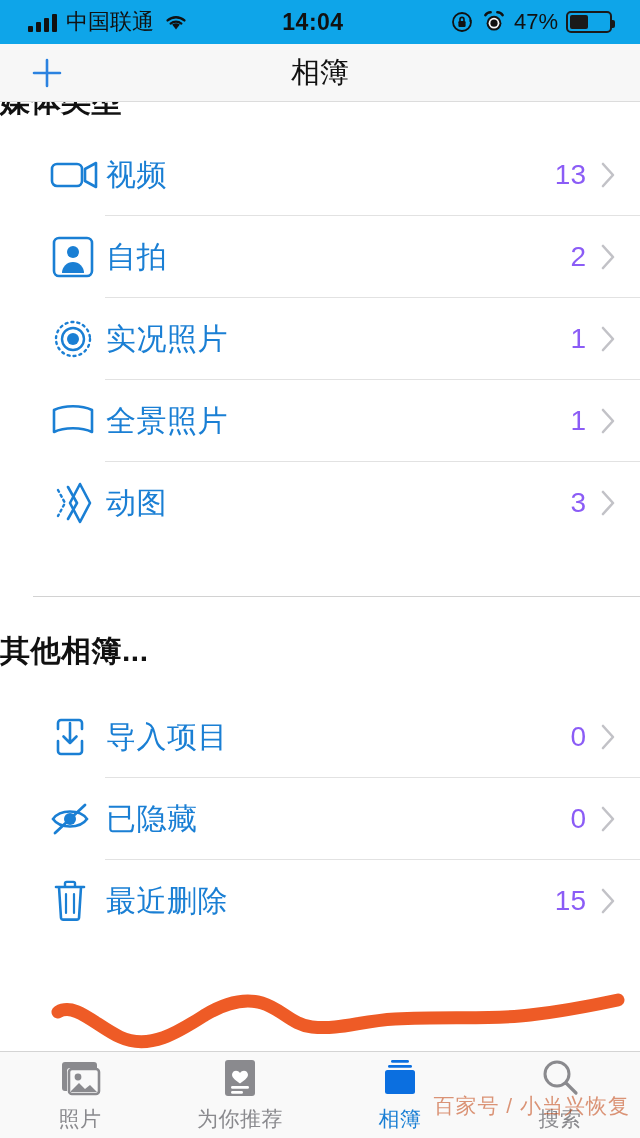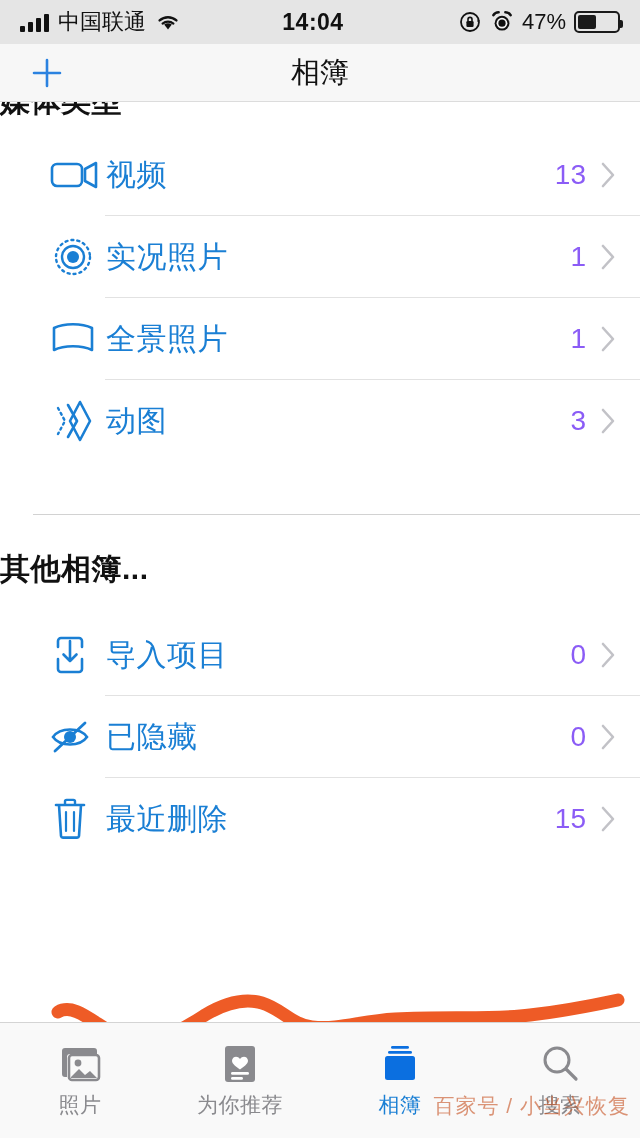--- a/index.html
+++ b/index.html
@@ -8,24 +8,24 @@
     font-family:"Liberation Sans","DejaVu Sans",sans-serif;
     background:#ffffff;
     position:relative;
     overflow:hidden;
     -webkit-font-smoothing:antialiased;
   }
 
   
   .status-bar{
     height:44px;
-    background:#e5e5e5;
+    background:#0ea5e9;
     display:flex;
     align-items:center;
-    padding:0 20px;
+    padding:0 28px;
     position:relative;
   }
   .sb-left{ display:flex; align-items:center; gap:9px; }
   .signal{ display:flex; align-items:flex-end; gap:3px; height:20px; }
   .signal i{ display:block; width:5px; background:#111; border-radius:1px; }
   .signal i:nth-child(1){ height:6px; }
   .signal i:nth-child(2){ height:10px; }
   .signal i:nth-child(3){ height:14px; }
   .signal i:nth-child(4){ height:18px; }
   .carrier{ font-size:22px; color:#111; letter-spacing:0px; }
@@ -100,21 +100,21 @@
   .gap{ height:52px; }
 
   
   .annotation{
     position:absolute; left:0; top:985px; width:640px; height:75px;
     pointer-events:none;
   }
 
   
   .tab-bar{
-    position:absolute; left:0; bottom:0; width:640px; height:116px;
+    position:absolute; left:0; bottom:0; width:640px; height:87px;
     background:#f9f9f9; border-top:1px solid #d4d4d4;
     display:flex; align-items:center;
   }
   .tab{
     flex:1; display:flex; flex-direction:column; align-items:center;
     justify-content:center; gap:6px; cursor:pointer;
   }
   .tab .ticon{ height:42px; display:flex; align-items:center; justify-content:center; }
   .tab .tlabel{ font-size:21px; color:#8a8a8e; letter-spacing:0.5px; }
   .tab.active .tlabel{ color:#1a7fd4; }
@@ -188,20 +188,35 @@
       </svg>
     </span>
     <span class="label">视频</span>
     <span class="count">13</span>
     <svg class="chev" viewBox="0 0 16 28">
         <path d="M3 3 L13 14 L3 25" fill="none" stroke="#c2c2c7" stroke-width="2.6" stroke-linecap="round" stroke-linejoin="round"></path>
       </svg>
     <span class="row-sep"></span>
   </div>
 
+  <div class="row">
+    <span class="ic">
+      <svg width="52" height="44" viewBox="0 0 52 44">
+        <rect x="4" y="3" width="38" height="38" rx="5" fill="none" stroke="#1a7fd4" stroke-width="2.6"></rect>
+        <circle cx="23" cy="17" r="6" fill="#1a7fd4"></circle>
+        <path d="M12 38 a11 11 0 0 1 22 0 Z" fill="#1a7fd4"></path>
+      </svg>
+    </span>
+    <span class="label">自拍</span>
+    <span class="count">2</span>
+    <svg class="chev" viewBox="0 0 16 28">
+        <path d="M3 3 L13 14 L3 25" fill="none" stroke="#c2c2c7" stroke-width="2.6" stroke-linecap="round" stroke-linejoin="round"></path>
+      </svg>
+    <span class="row-sep"></span>
+  </div>
 
   <div class="row">
     <span class="ic">
       <svg width="52" height="46" viewBox="0 0 52 46">
         <circle cx="23" cy="23" r="6" fill="#1a7fd4"></circle>
         <circle cx="23" cy="23" r="11" fill="none" stroke="#1a7fd4" stroke-width="2.4"></circle>
         <circle cx="23" cy="23" r="17" fill="none" stroke="#1a7fd4" stroke-width="2.4" stroke-dasharray="2 4" stroke-linecap="round"></circle>
       </svg>
     </span>
     <span class="label">实况照片</span>

